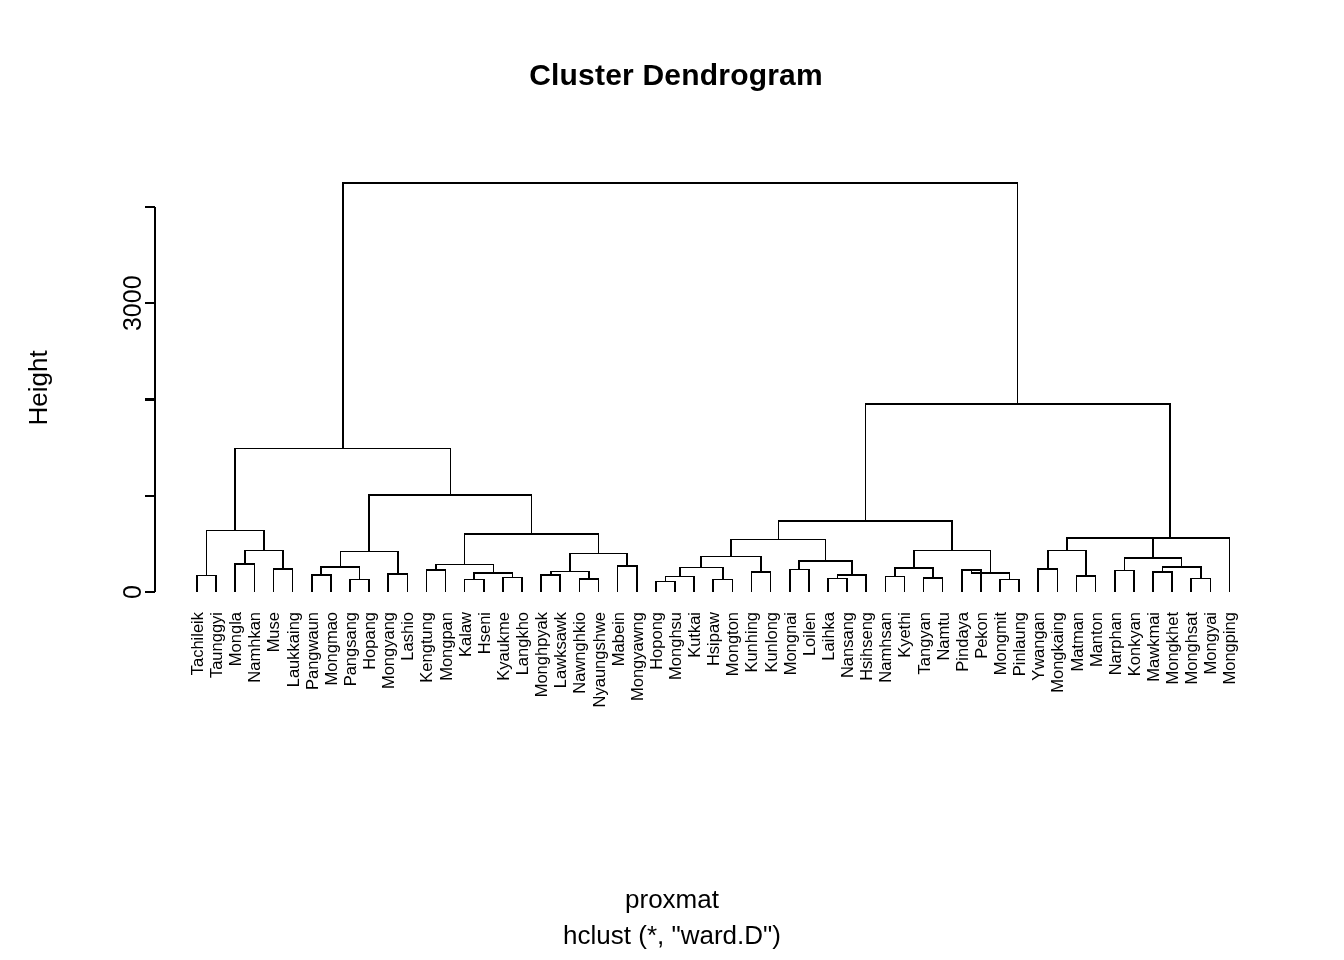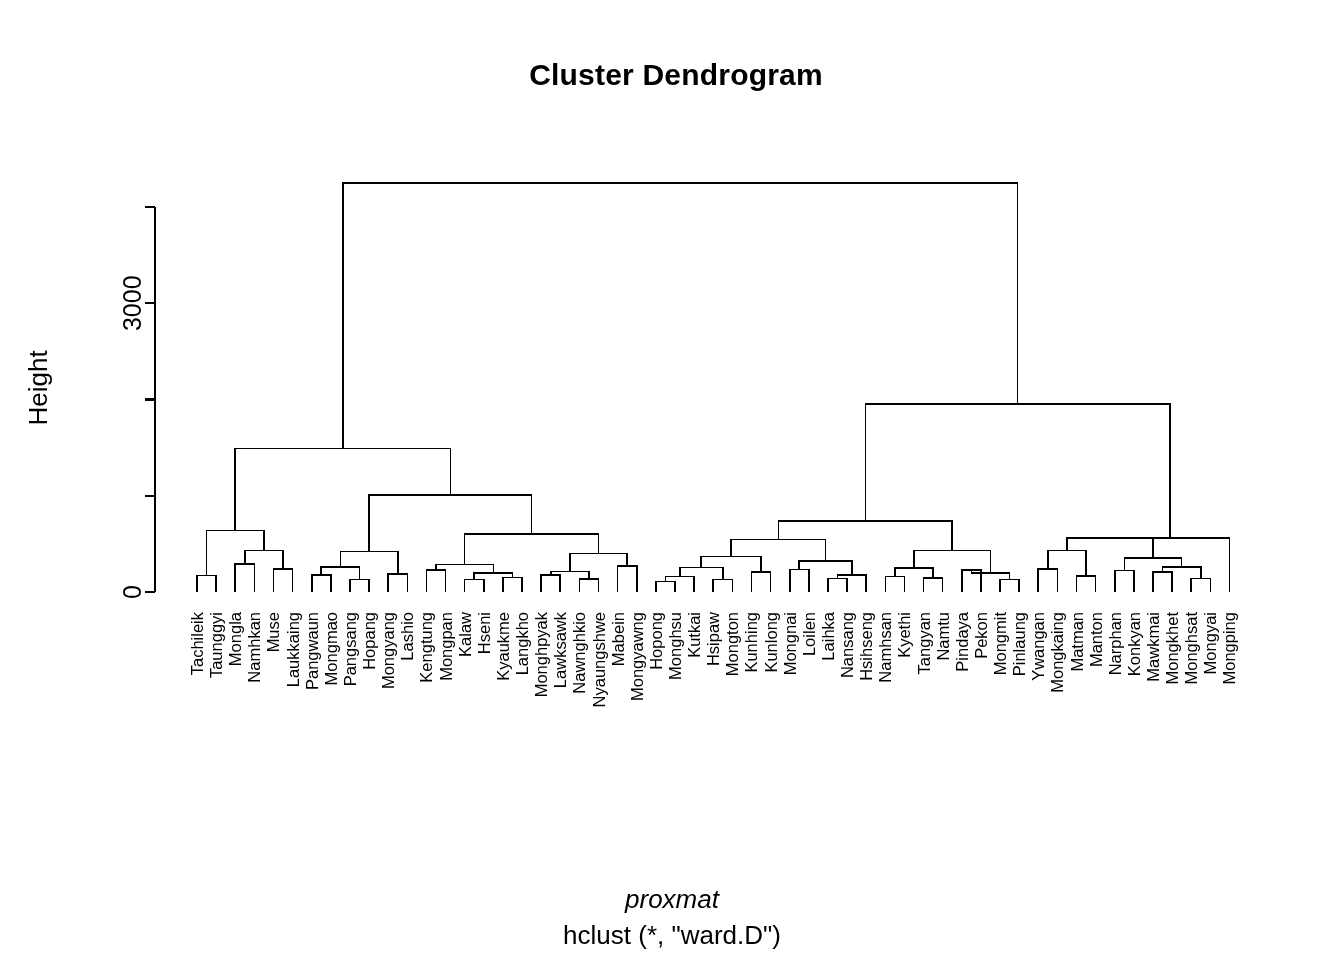--- a/index.html
+++ b/index.html
@@ -9,21 +9,21 @@
     position:absolute;top:58px;left:4px;width:1344px;text-align:center;
     font-size:30px;font-weight:bold;letter-spacing:0.2px;
   }
   #ylab{
     position:absolute;left:8px;top:380px;width:60px;
     font-size:26px;text-align:center;
     transform:rotate(-90deg);transform-origin:center center;
     white-space:nowrap;
   }
   #caption1{
-    position:absolute;top:884px;left:0;width:1344px;text-align:center;font-size:26px;font-style:italic;
+    position:absolute;top:884px;left:0;width:1344px;text-align:center;font-size:26px;
   }
   #caption2{
     position:absolute;top:920px;left:0;width:1344px;text-align:center;font-size:26px;
   }
   svg{position:absolute;left:0;top:0;}
   .tree-line{stroke:#000;stroke-width:1.6;fill:none;shape-rendering:crispEdges;}
   .axis-line{stroke:#000;stroke-width:2.2;fill:none;shape-rendering:crispEdges;}
   .tick-label{font-family:"Liberation Sans",sans-serif;font-size:25px;fill:#000;}
   .leaf-label{font-family:"Liberation Sans",sans-serif;font-size:16.5px;fill:#000;}
 </style>

